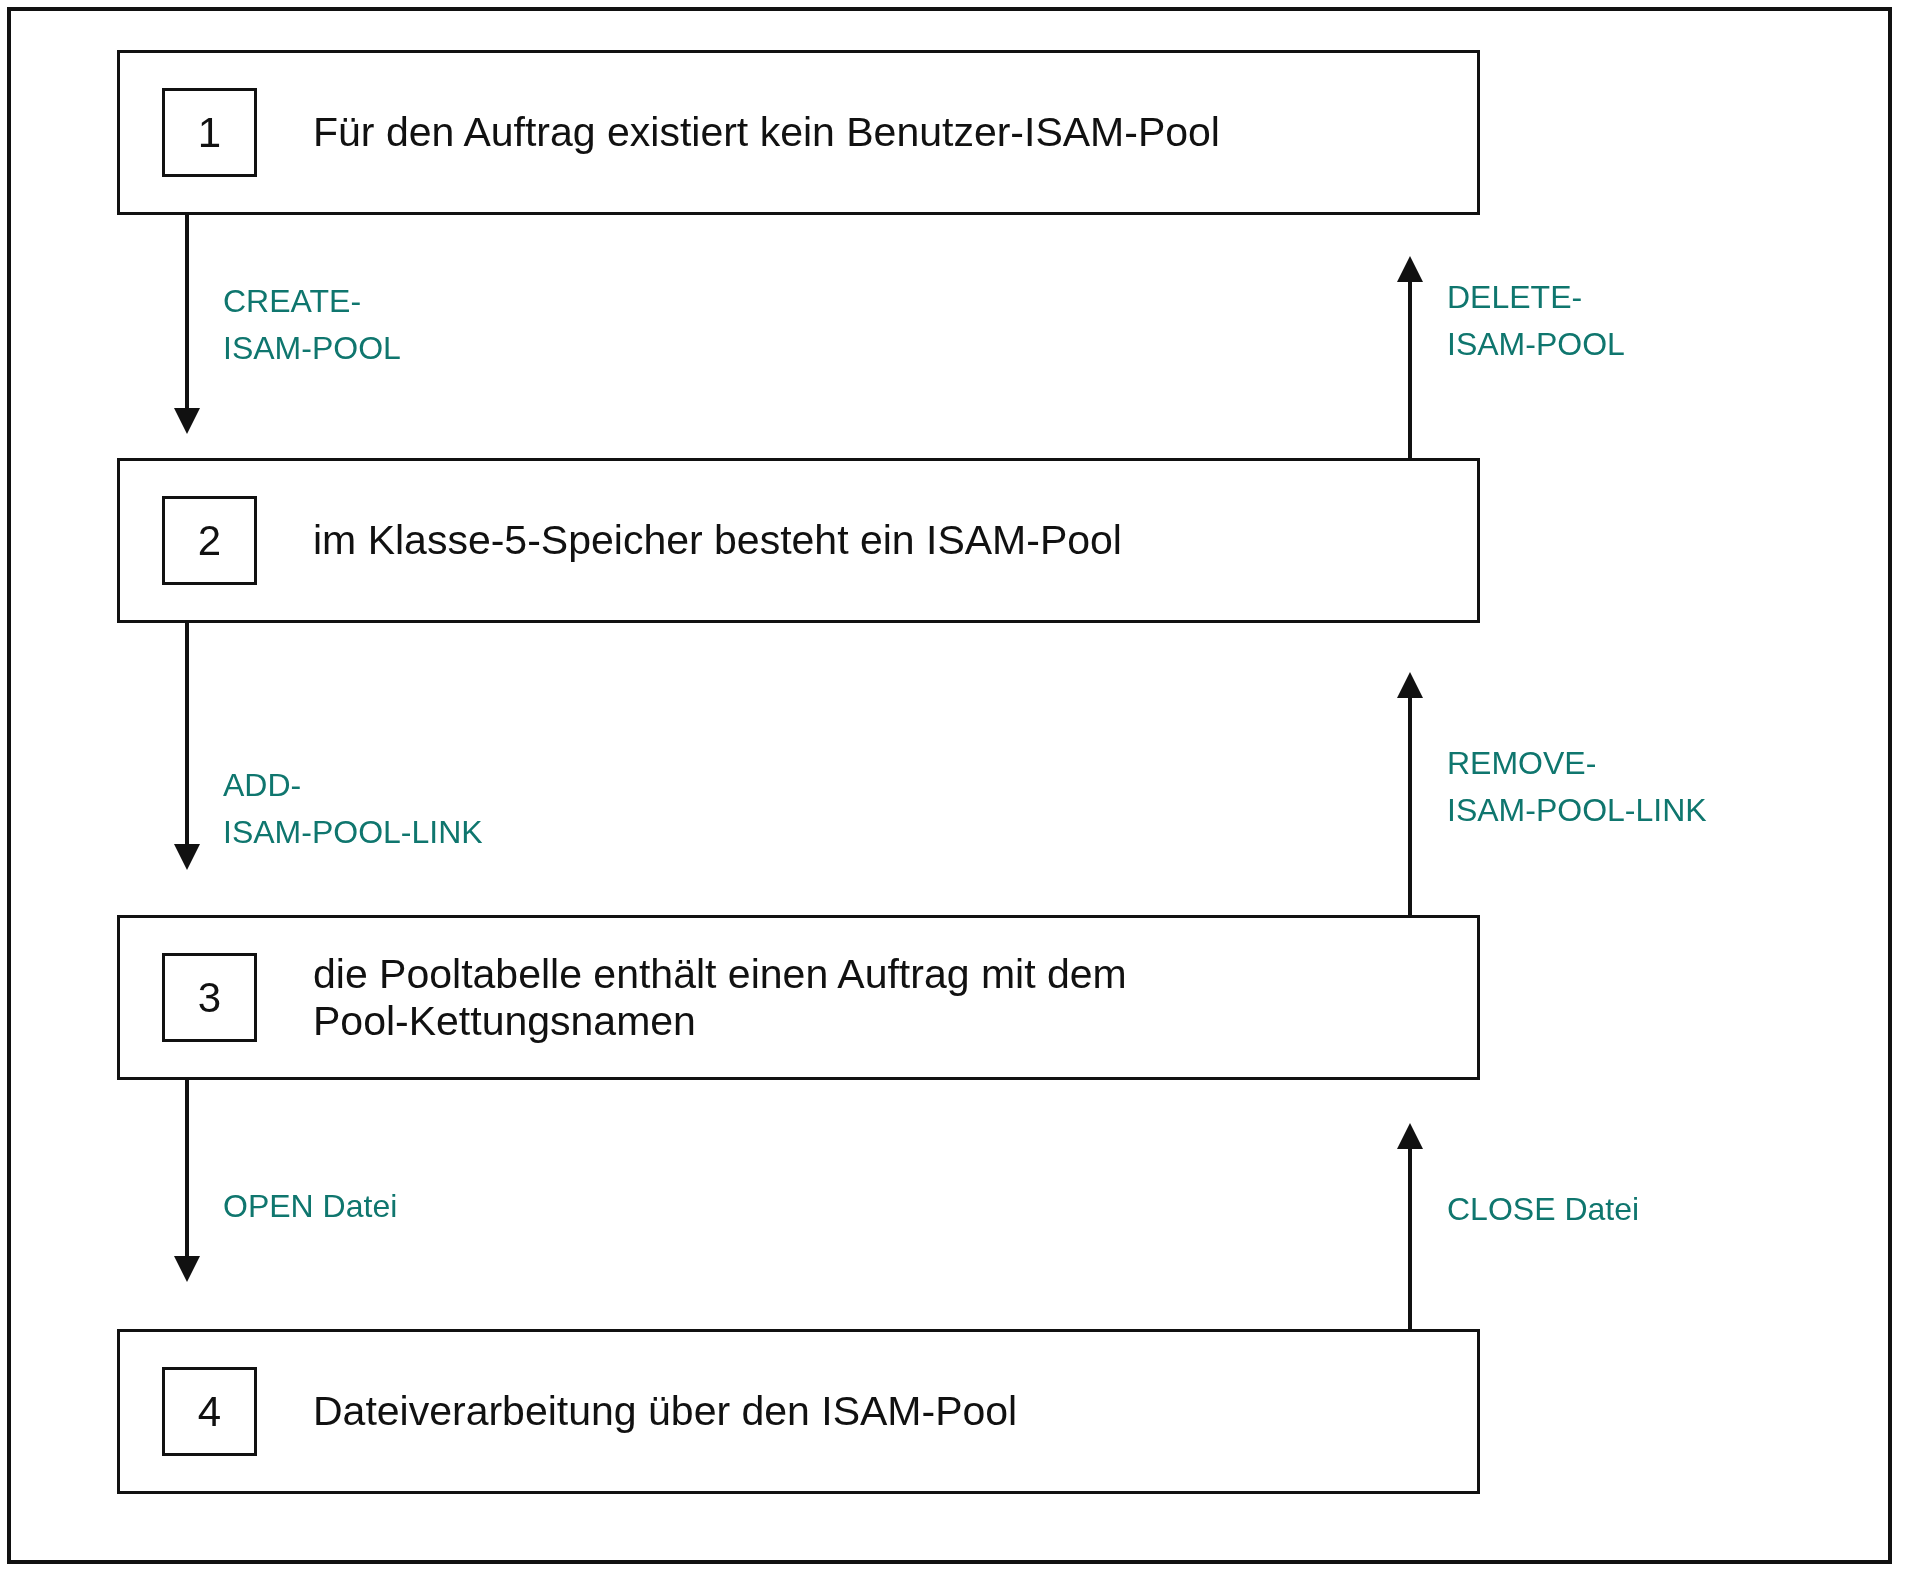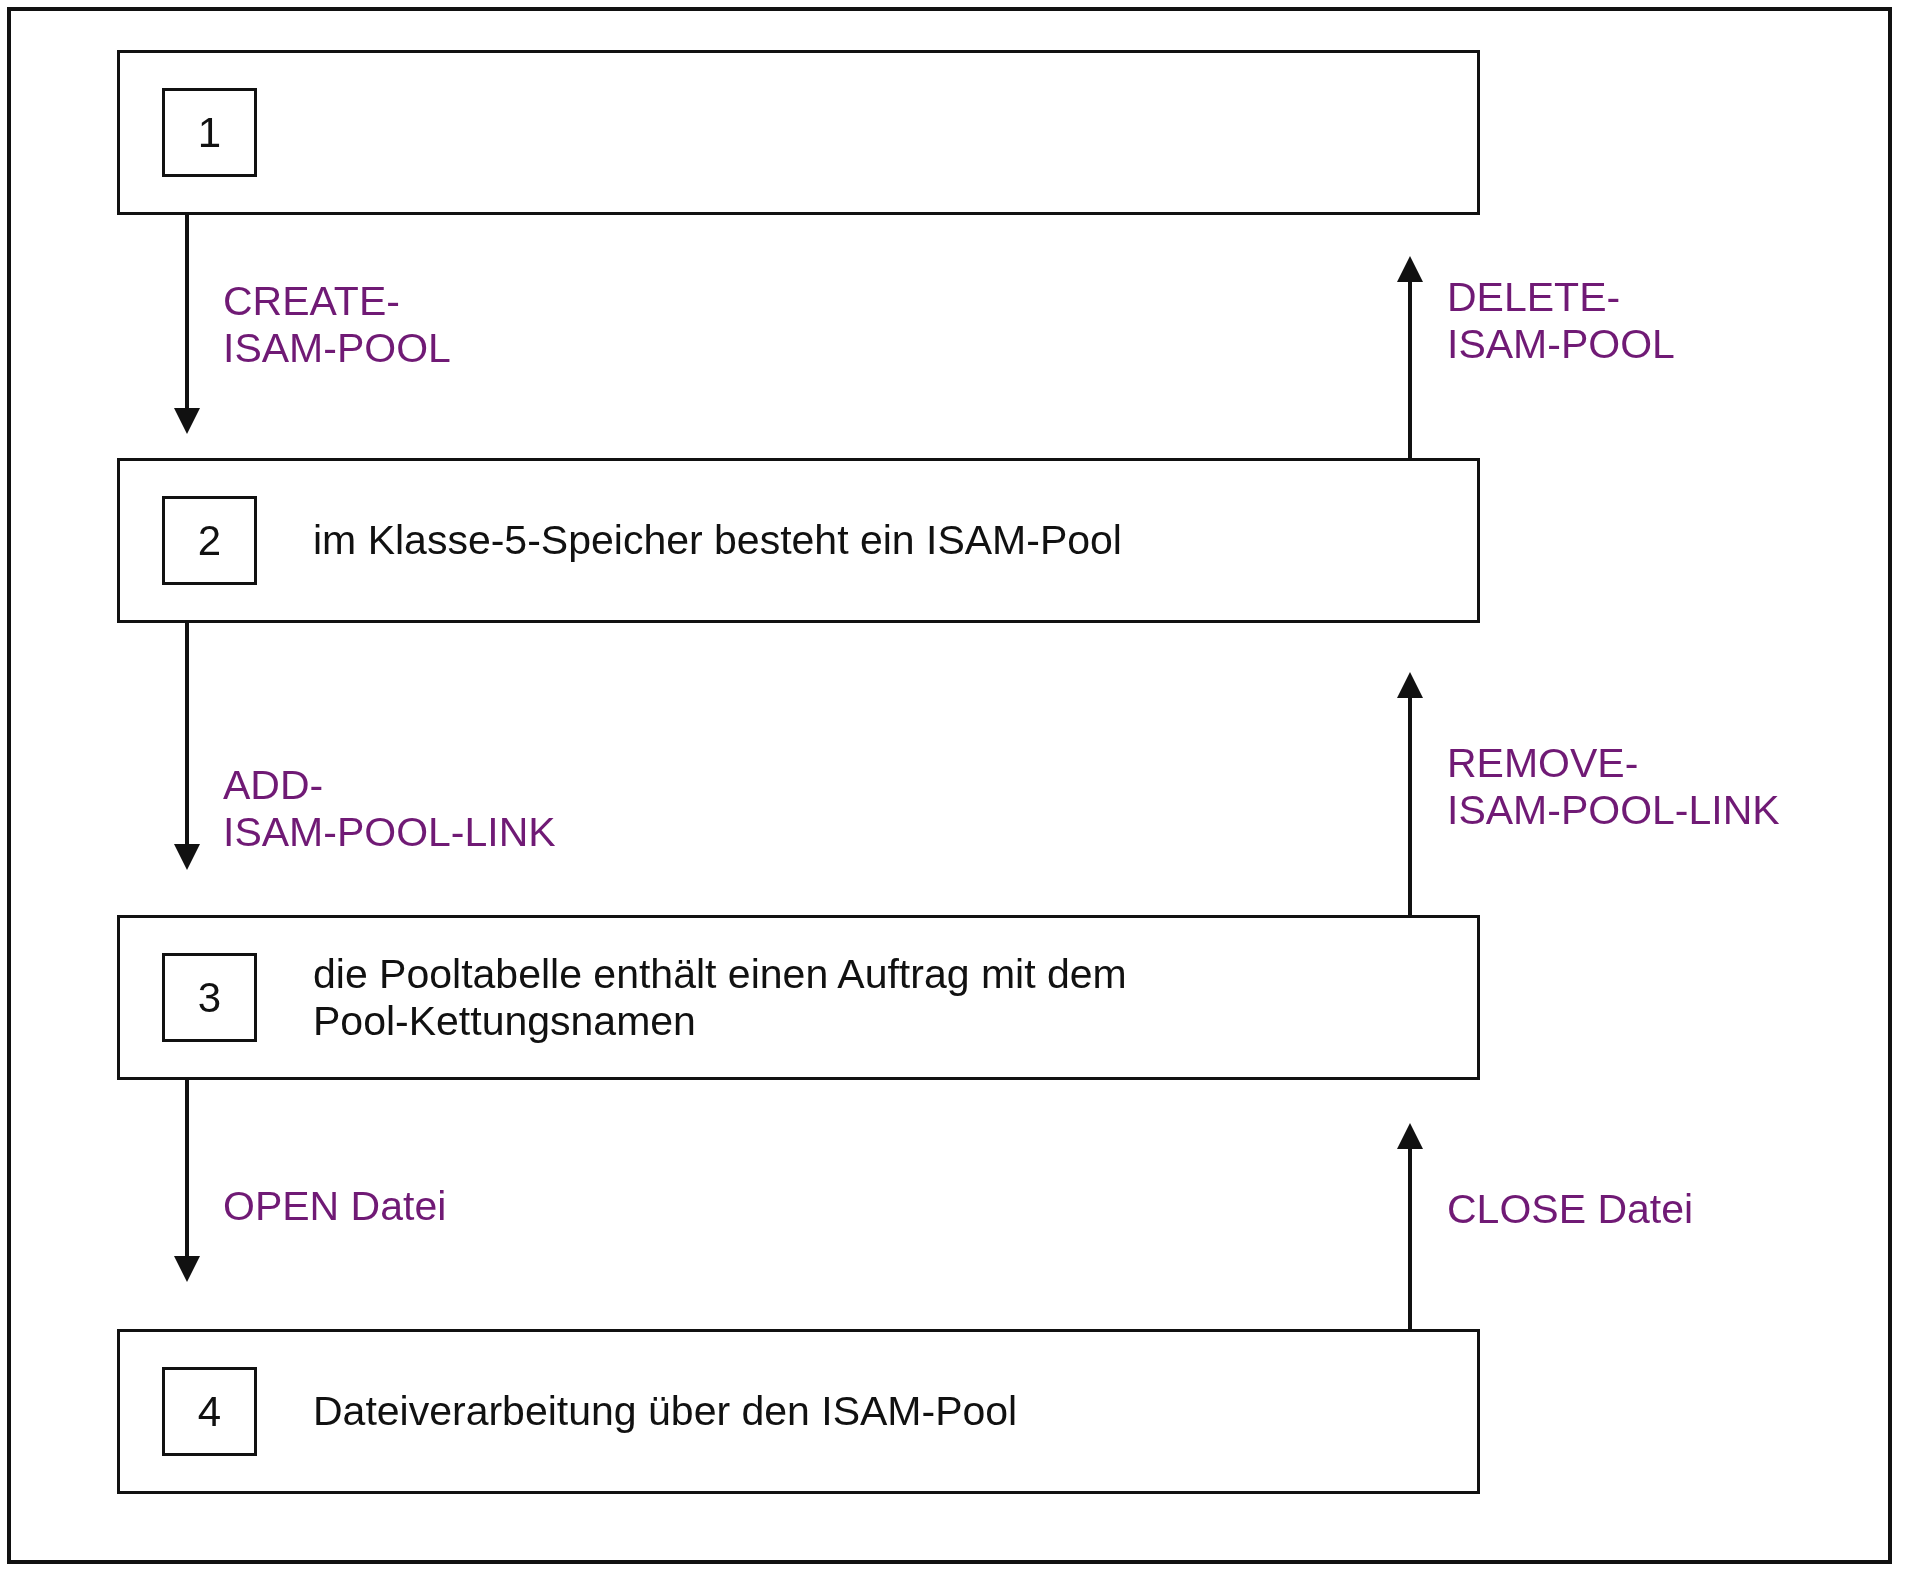--- a/index.html
+++ b/index.html
@@ -73,38 +73,41 @@
     height: 0;
     border-left: 13px solid transparent;
     border-right: 13px solid transparent;
   }
   .head.down { border-top: 26px solid #111111; }
   .head.up   { border-bottom: 26px solid #111111; }
   .head.left  { left: 174px; }
   .head.right { left: 1397px; }
   .tlabel {
     position: absolute;
-    font-size: 41px;
+    font-size: 32px;
     line-height: 47px;
-    color: #701a75;
+    color: #0f766e;
     white-space: nowrap;
   }
   .tlabel.left  { left: 223px; }
   .tlabel.right { left: 1447px; }
 </style>
 </head>
 <body>
 
 <div class="canvas">
 
   <div class="frame"></div>
 
   <div class="state s1">
     <div class="numbox">
       <span>1</span>
+    </div>
+    <div class="stext">
+      <div>Für den Auftrag existiert kein Benutzer-ISAM-Pool</div>
     </div>
   </div>
 
   <div class="state s2">
     <div class="numbox">
       <span>2</span>
     </div>
     <div class="stext">
       <div>im Klasse-5-Speicher besteht ein ISAM-Pool</div>
     </div>

